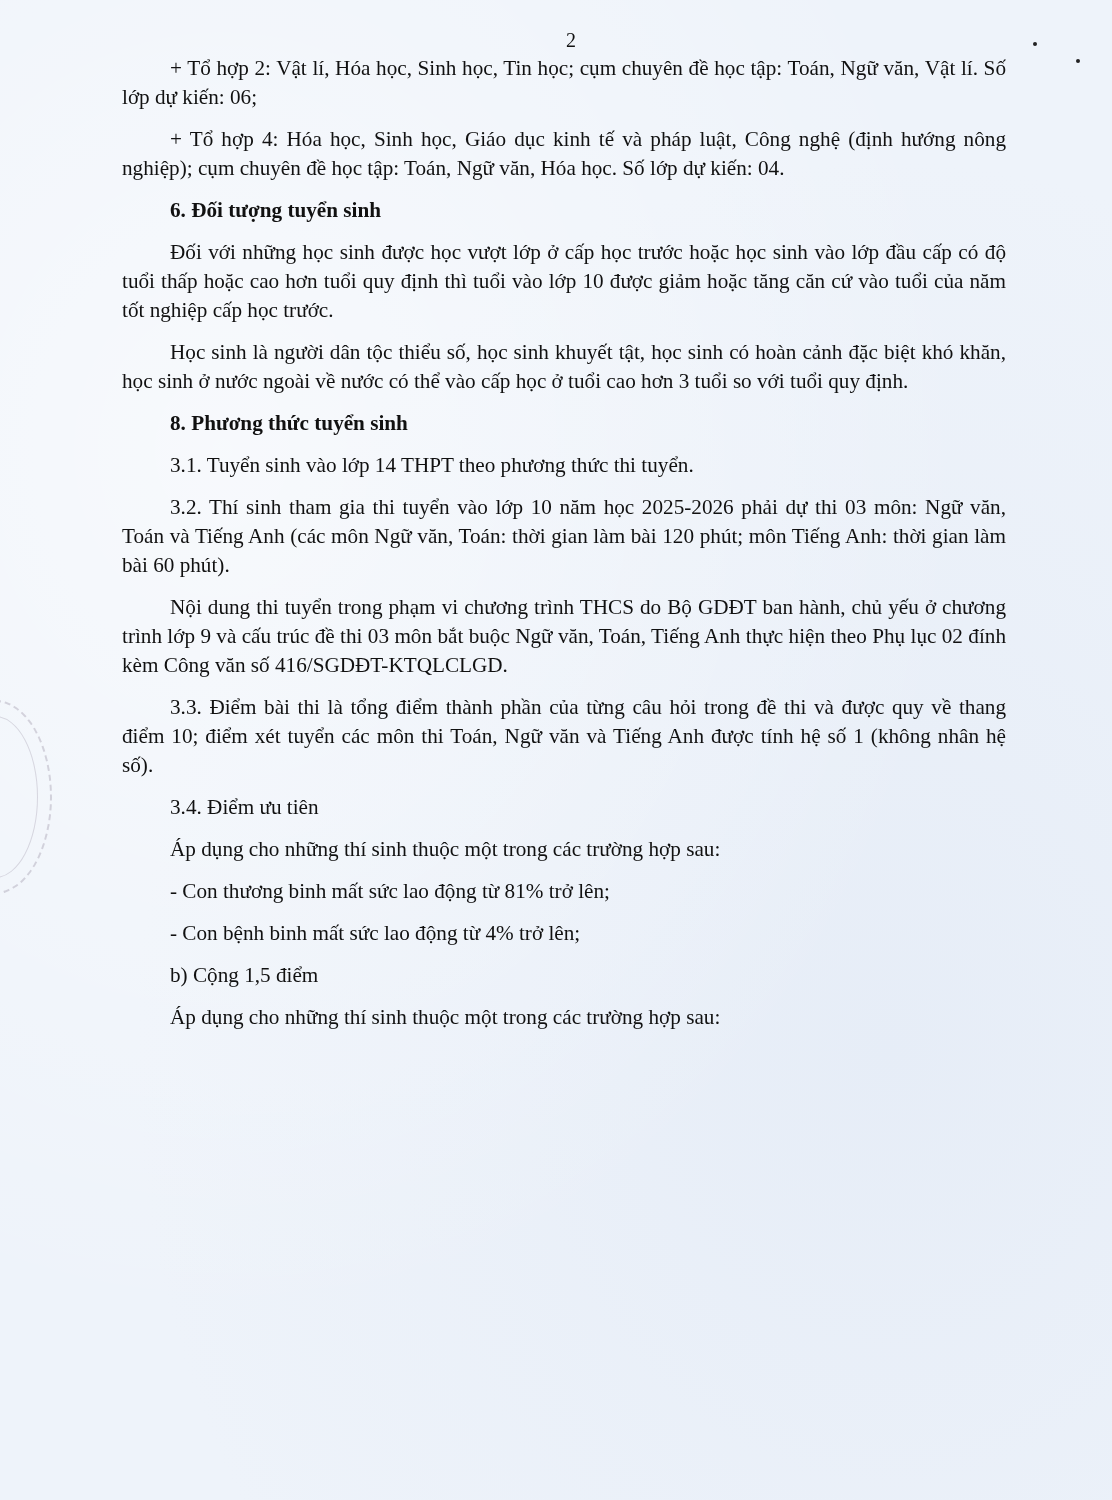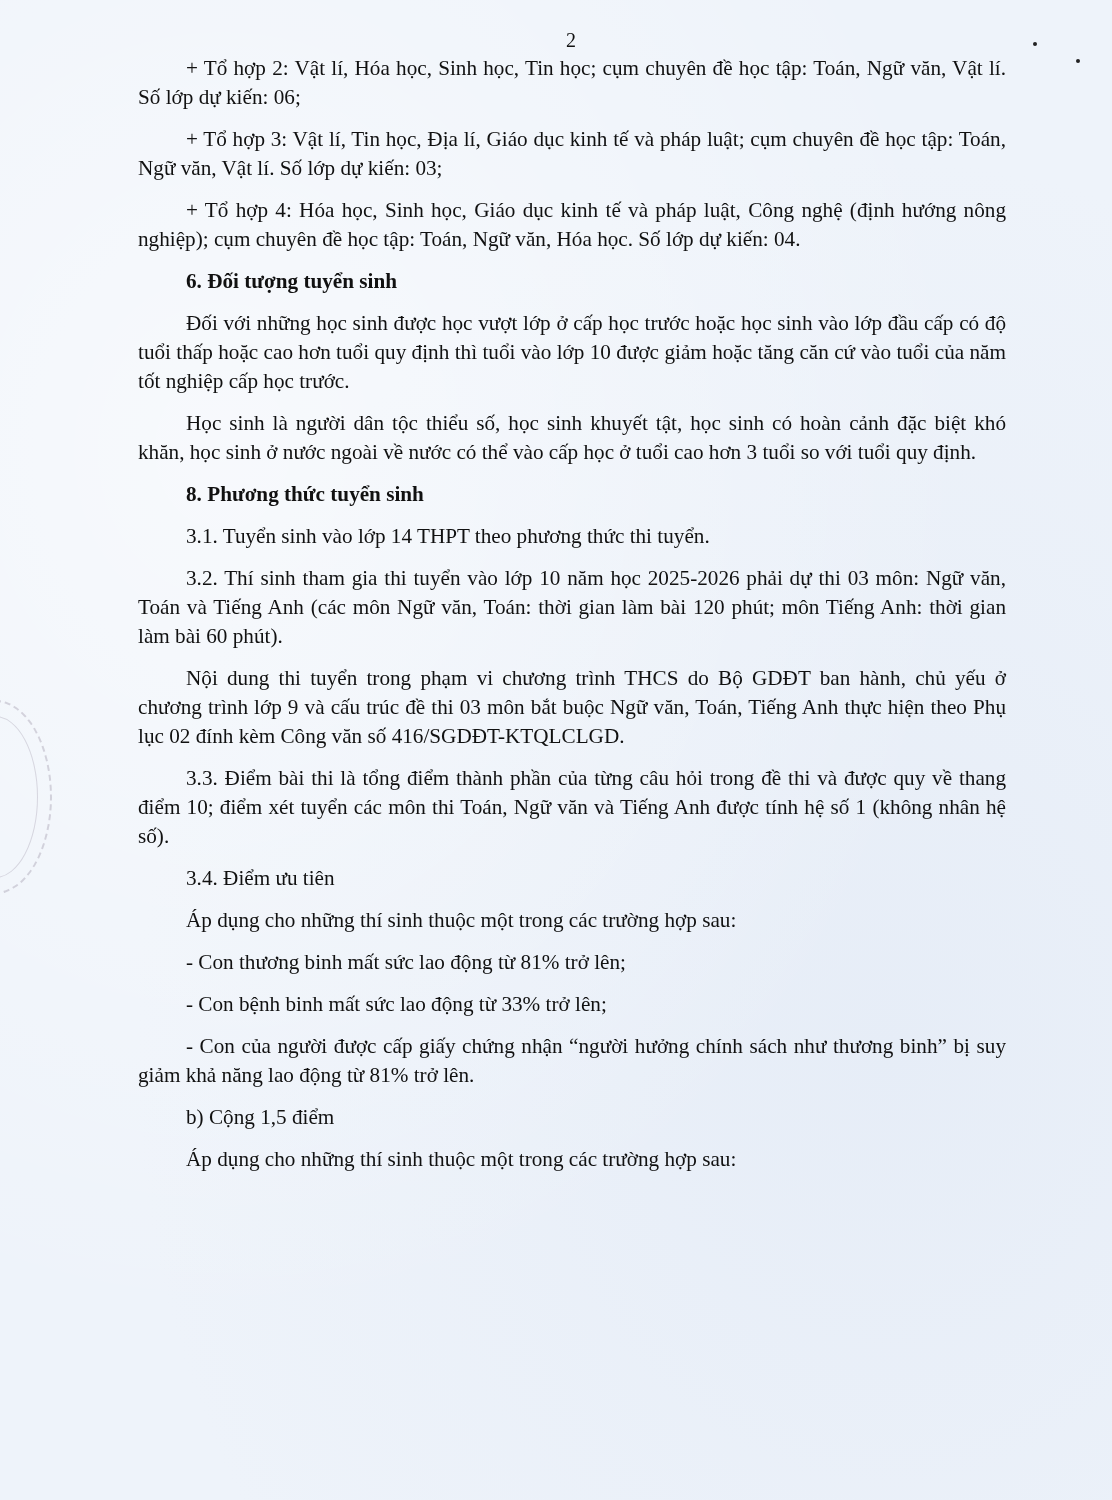--- a/index.html
+++ b/index.html
@@ -22,21 +22,21 @@
     width: 884px;
   }
   .page-number {
     text-align: center;
     font-size: 20px;
     line-height: 24px;
     margin: 0 0 2px 0;
     padding-left: 14px;
   }
   p {
-    margin: 0 0 13px 16px;
+    margin: 0 0 13px 0;
     font-size: 21.2px;
     line-height: 29px;
     text-align: justify;
     text-indent: 48px;
   }
   p.heading { font-weight: bold; }
   .stamp {
     position: absolute;
     left: -62px;
     top: 700px;
@@ -63,32 +63,30 @@
 <body>
 
 <div class="stamp"></div>
 <div class="speck" style="left:1033px;top:42px;"></div>
 <div class="speck" style="left:1076px;top:59px;"></div>
 
 <div class="page">
   <div class="page-number">2</div>
 
   <p>+ Tổ hợp 2: Vật lí, Hóa học, Sinh học, Tin học; cụm chuyên đề học tập: Toán, Ngữ văn, Vật lí. Số lớp dự kiến: 06;</p>
-  <p>+ Tổ hợp 3: Vật lí, Tin học, Địa lí, Giáo dục kinh tế và pháp luật; cụm chuyên đề học tập: Toán, Ngữ văn, Vật lí. Số lớp dự kiến: 03;</p>
   <p>+ Tổ hợp 4: Hóa học, Sinh học, Giáo dục kinh tế và pháp luật, Công nghệ (định hướng nông nghiệp); cụm chuyên đề học tập: Toán, Ngữ văn, Hóa học. Số lớp dự kiến: 04.</p>
 
   <p class="heading">6. Đối tượng tuyển sinh</p>
   <p>Đối với những học sinh được học vượt lớp ở cấp học trước hoặc học sinh vào lớp đầu cấp có độ tuổi thấp hoặc cao hơn tuổi quy định thì tuổi vào lớp 10 được giảm hoặc tăng căn cứ vào tuổi của năm tốt nghiệp cấp học trước.</p>
   <p>Học sinh là người dân tộc thiểu số, học sinh khuyết tật, học sinh có hoàn cảnh đặc biệt khó khăn, học sinh ở nước ngoài về nước có thể vào cấp học ở tuổi cao hơn 3 tuổi so với tuổi quy định.</p>
 
   <p class="heading">8. Phương thức tuyển sinh</p>
   <p>3.1. Tuyển sinh vào lớp 14 THPT theo phương thức thi tuyển.</p>
   <p>3.2. Thí sinh tham gia thi tuyển vào lớp 10 năm học 2025-2026 phải dự thi 03 môn: Ngữ văn, Toán và Tiếng Anh (các môn Ngữ văn, Toán: thời gian làm bài 120 phút; môn Tiếng Anh: thời gian làm bài 60 phút).</p>
   <p>Nội dung thi tuyển trong phạm vi chương trình THCS do Bộ GDĐT ban hành, chủ yếu ở chương trình lớp 9 và cấu trúc đề thi 03 môn bắt buộc Ngữ văn, Toán, Tiếng Anh thực hiện theo Phụ lục 02 đính kèm Công văn số 416/SGDĐT-KTQLCLGD.</p>
   <p>3.3. Điểm bài thi là tổng điểm thành phần của từng câu hỏi trong đề thi và được quy về thang điểm 10; điểm xét tuyển các môn thi Toán, Ngữ văn và Tiếng Anh được tính hệ số 1 (không nhân hệ số).</p>
   <p>3.4. Điểm ưu tiên</p>
   <p>Áp dụng cho những thí sinh thuộc một trong các trường hợp sau:</p>
   <p>- Con thương binh mất sức lao động từ 81% trở lên;</p>
-  <p>- Con bệnh binh mất sức lao động từ 33% trở lên;</p>
-  <p>- Con của người được cấp giấy chứng nhận “người hưởng chính sách như thương binh” bị suy giảm khả năng lao động từ 81% trở lên.</p>
+  <p>- Con bệnh binh mất sức lao động từ 4% trở lên;</p>
   <p>b) Cộng 1,5 điểm</p>
   <p>Áp dụng cho những thí sinh thuộc một trong các trường hợp sau:</p>
 </div>
 
 </body></html>

